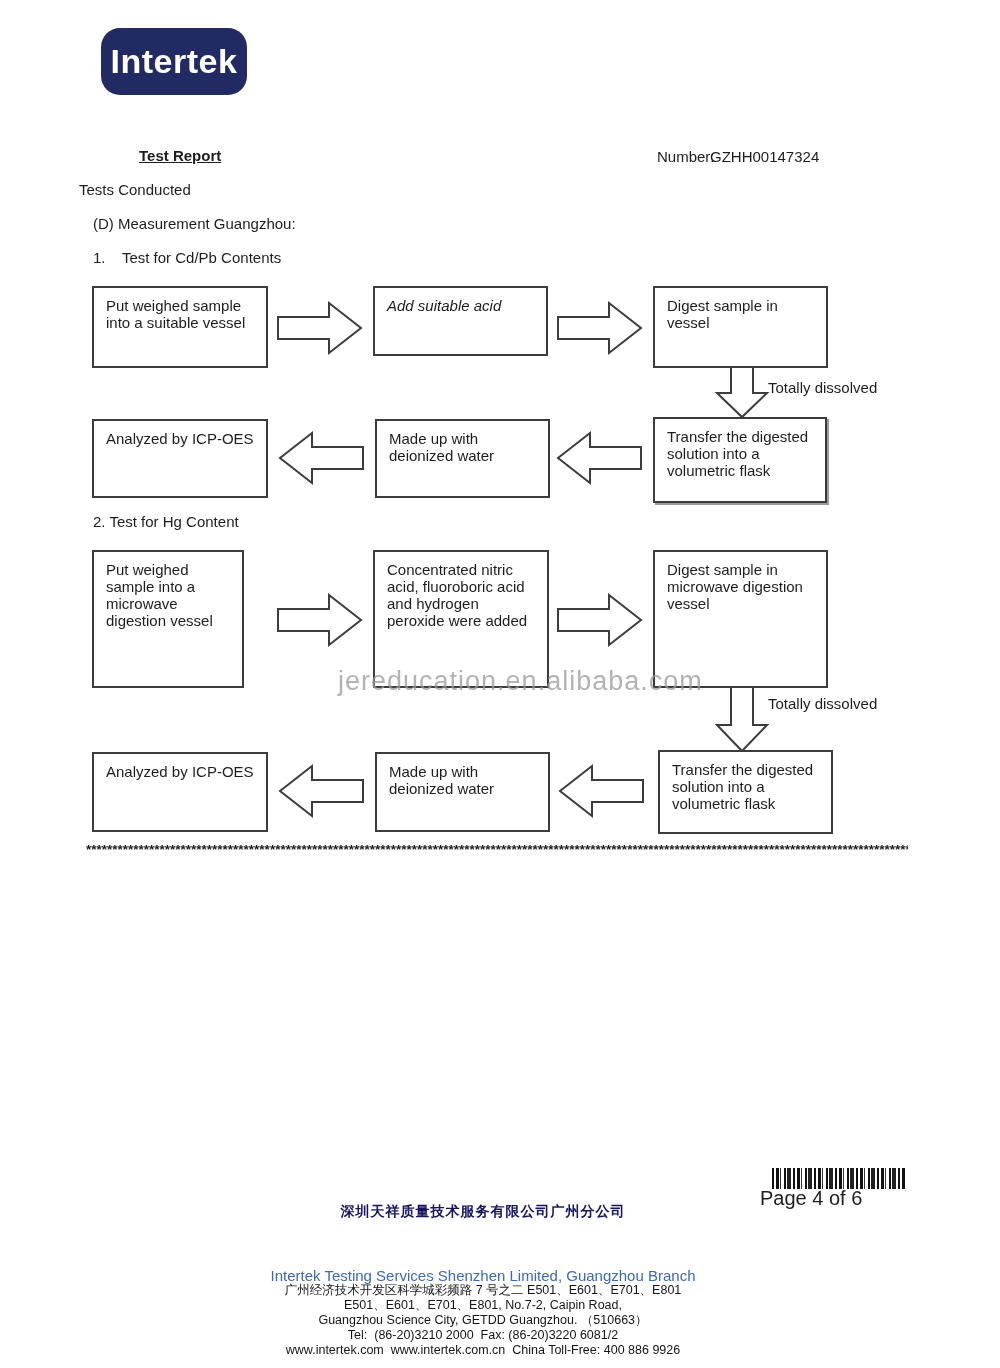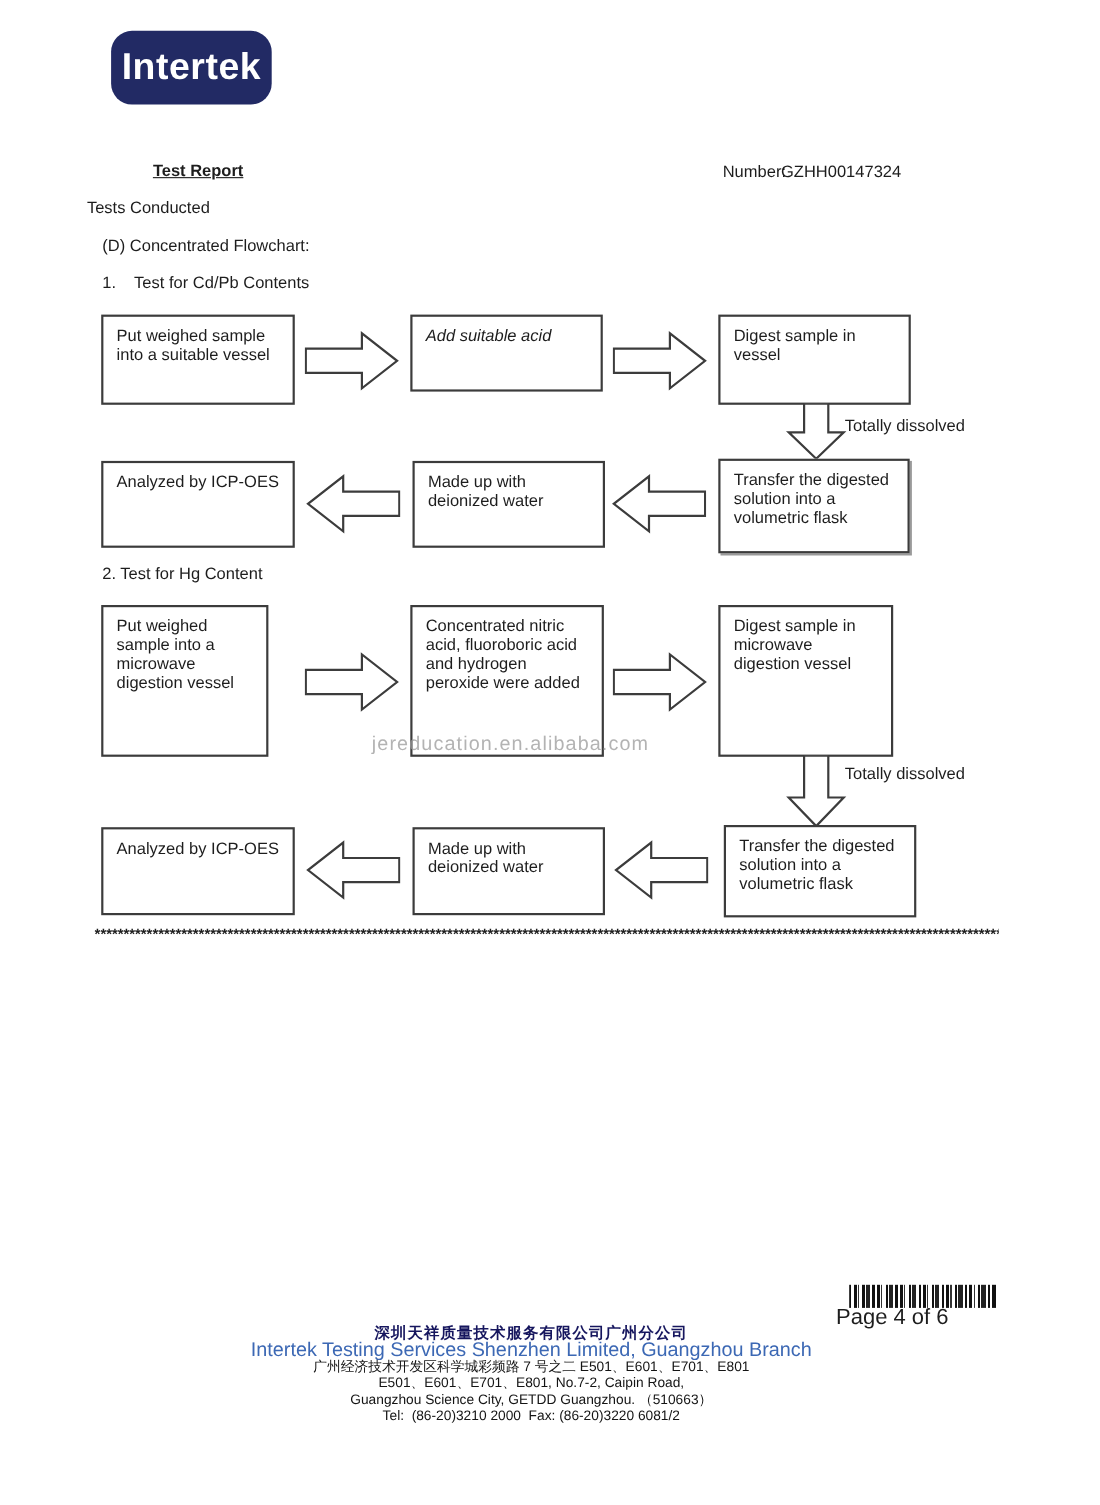--- a/index.html
+++ b/index.html
@@ -44,21 +44,21 @@
   .c1b1{left:92px;top:286px;width:176px;height:82px;}
   .c1b2{left:373px;top:286px;width:175px;height:70px;font-style:italic;}
   .c1b3{left:653px;top:286px;width:175px;height:82px;}
   
   .c1b4{left:92px;top:419px;width:176px;height:79px;}
   .c1b5{left:375px;top:419px;width:175px;height:79px;}
   .c1b6{left:653px;top:417px;width:174px;height:86px;box-shadow:2px 2px 0 #9a9a9a;}
   
   .c2b1{left:92px;top:550px;width:152px;height:138px;}
   .c2b2{left:373px;top:550px;width:176px;height:138px;}
-  .c2b3{left:653px;top:550px;width:159px;height:138px;}
+  .c2b3{left:653px;top:550px;width:175px;height:138px;}
   
   .c2b4{left:92px;top:752px;width:176px;height:80px;}
   .c2b5{left:375px;top:752px;width:175px;height:80px;}
   .c2b6{left:658px;top:750px;width:175px;height:84px;}
 
   .arrow{line-height:0;}
   .ar1a{left:277px;top:300px;}
   .ar1b{left:557px;top:300px;}
   .al1a{left:278px;top:430px;}
   .al1b{left:556px;top:430px;}
@@ -68,21 +68,21 @@
   .al2b{left:558px;top:763px;}
   .ad1{left:714px;top:367px;}
   .ad2{left:714px;top:687px;}
 
   .td-label{font-size:15px;}
   .td1{left:768px;top:379px;}
   .td2{left:768px;top:695px;}
 
   
   .watermark{
-    left:338px;top:666px;font-size:18px;color:var(--watermark);opacity:.75;
+    left:338px;top:666px;font-size:27px;color:var(--watermark);opacity:.75;
     letter-spacing:1px;white-space:nowrap;
   }
 
   
   .separator{
     left:86px;top:842px;width:822px;height:16px;overflow:hidden;
     font-size:13.5px;letter-spacing:0;white-space:nowrap;font-weight:bold;
   }
 
   
@@ -94,37 +94,37 @@
       #222 15px 19px,#fff 19px 21px);
   }
   .page-num{left:760px;top:1187px;width:148px;text-align:left;font-size:20px;}
 
   
   .footer{
     left:0;top:1203px;width:966px;text-align:center;
   }
   .footer div{white-space:pre-wrap;}
   .f-cn{font-size:14px;font-weight:bold;color:var(--footer_cn);letter-spacing:1px;line-height:17px;}
-  .f-en{font-size:18px;color:var(--footer_blue);line-height:15px;}
+  .f-en{font-size:15px;color:var(--footer_blue);line-height:15px;margin-top:48px;}
   .f-line{font-size:12.5px;color:#141414;line-height:15px;}
 </style>
 </head>
 <body>
 
 <div class="page">
 
   <div class="abs logo">
     <span>Intertek</span>
   </div>
 
   <div class="abs title">Test Report</div>
   <div class="abs num-label">Number:</div>
   <div class="abs num-value">GZHH00147324</div>
   <div class="abs tests-conducted">Tests Conducted</div>
-  <div class="abs flow-heading">(D) Concentrated Flowchart:</div>
+  <div class="abs flow-heading">(D) Measurement Guangzhou:</div>
 
   <div class="abs sec-heading h1">1.    Test for Cd/Pb Contents</div>
 
   <div class="abs fbox c1b1">Put weighed sample into a suitable vessel</div>
   <div class="abs arrow ar1a">
     <svg width="86" height="56" viewBox="0 0 86 56">
         <polygon points="1,17 52,17 52,3 84,28 52,53 52,39 1,39" fill="#fff" stroke="#3c3c3c" stroke-width="2"></polygon>
       </svg>
   </div>
   <div class="abs fbox c1b2">Add suitable acid</div>
@@ -200,15 +200,16 @@
   <div class="abs barcode"></div>
   <div class="abs page-num">Page 4 of 6</div>
 
   <div class="abs footer">
     <div class="f-cn">深圳天祥质量技术服务有限公司广州分公司</div>
     <div class="f-en">Intertek Testing Services Shenzhen Limited, Guangzhou Branch</div>
     <div class="f-line">广州经济技术开发区科学城彩频路 7 号之二 E501、E601、E701、E801</div>
     <div class="f-line">E501、E601、E701、E801, No.7-2, Caipin Road,</div>
     <div class="f-line">Guangzhou Science City, GETDD Guangzhou. （510663）</div>
     <div class="f-line">Tel:  (86-20)3210 2000  Fax: (86-20)3220 6081/2</div>
+    <div class="f-line">www.intertek.com  www.intertek.com.cn  China Toll-Free: 400 886 9926</div>
   </div>
 
 </div>
 
 </body></html>

